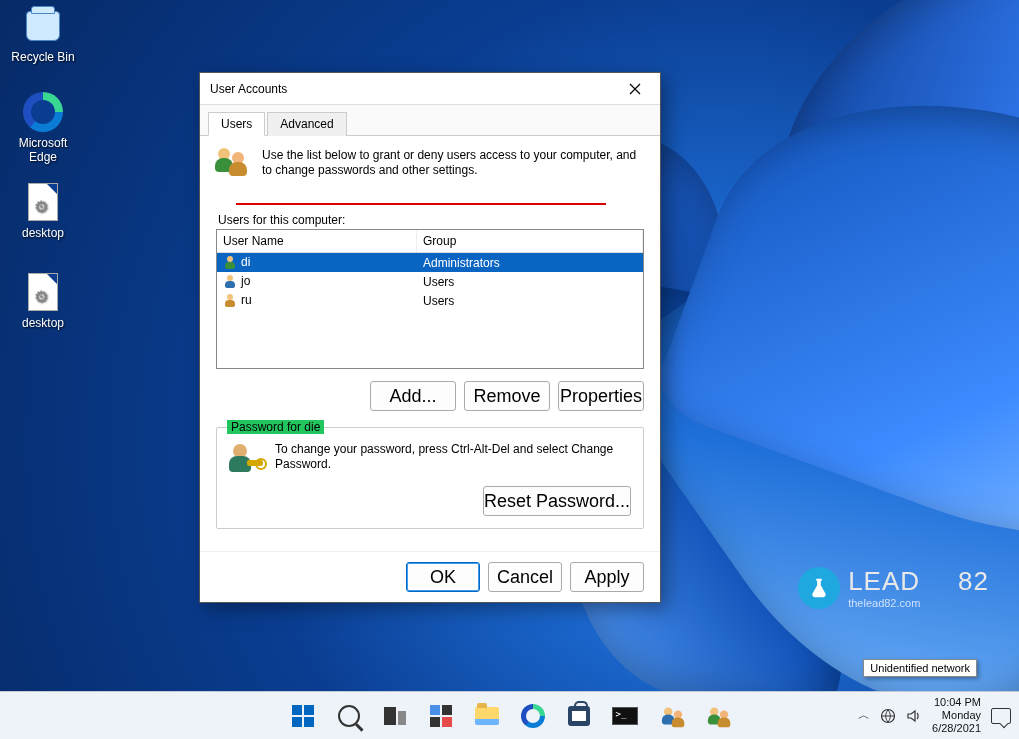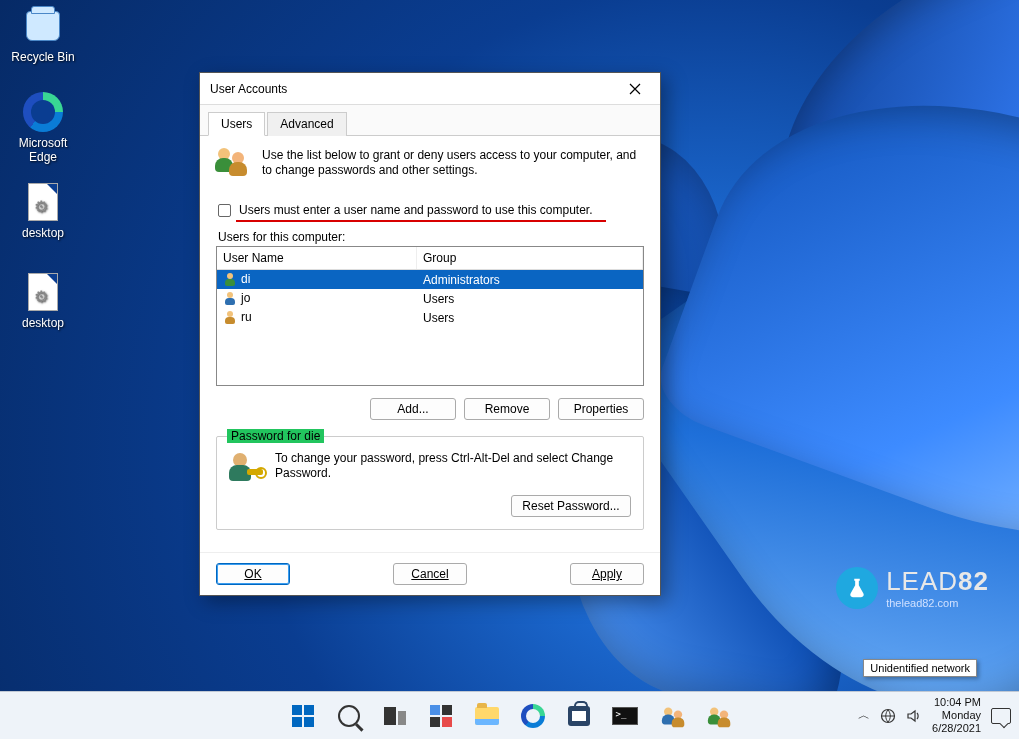--- a/index.html
+++ b/index.html
@@ -57,41 +57,41 @@
 .list-row{display:flex;align-items:center;height:19px;}
 .list-row .col{padding:1px 6px;font-size:12px;}
 .list-row.sel{background:#0a65c2;color:#fff;}
 .mini-user{width:14px;height:14px;display:inline-block;position:relative;margin-right:4px;vertical-align:middle;}
 .mini-user::before{content:"";position:absolute;width:6px;height:6px;border-radius:50%;background:#f2c27a;left:4px;top:0;}
 .mini-user::after{content:"";position:absolute;width:10px;height:7px;border-radius:4px 4px 2px 2px;background:#3a8f3a;left:2px;top:6px;}
 .mini-user.blue::after{background:#2e6fb0;}
 .mini-user.orange::after{background:#c78c2e;}
 
 .btn-row{display:flex;justify-content:flex-end;gap:8px;margin:12px 0 16px;}
-.btn{min-width:74px;height:22px;font-size:12px;background:#fdfdfd;border:1px solid #aaa;border-radius:3px;display:flex;align-items:center;justify-content:center;}
+.btn{min-width:74px;height:30px;font-size:18px;background:#fdfdfd;border:1px solid #aaa;border-radius:3px;display:flex;align-items:center;justify-content:center;}
 
 .groupbox{border:1px solid #ccc;border-radius:2px;padding:14px 12px 12px;position:relative;margin-bottom:8px;}
 .groupbox .legend{position:absolute;top:-8px;left:10px;background:#22c55e;padding:0 4px;font-size:12px;}
 .pw-row{display:flex;gap:12px;align-items:flex-start;}
 .keyicon{width:34px;height:34px;flex:none;position:relative;}
 .keyicon .head2{width:14px;height:14px;border-radius:50%;background:#e0b070;position:absolute;left:4px;top:2px;}
 .keyicon .body2{width:22px;height:16px;border-radius:8px 8px 4px 4px;background:#2e7a5e;position:absolute;left:0;top:14px;}
 .keyicon .key{position:absolute;left:18px;top:18px;width:16px;height:6px;background:#d4a800;border-radius:2px;}
 .keyicon .key::after{content:"";position:absolute;right:-4px;top:-2px;width:8px;height:8px;border:2px solid #d4a800;border-radius:50%;}
 .reset-row{display:flex;justify-content:flex-end;margin-top:10px;}
 
-.dlg-footer{display:flex;justify-content:space-between;gap:8px;padding:10px 16px;border-top:1px solid #eee;text-decoration:underline;}
+.dlg-footer{display:flex;justify-content:flex-end;gap:8px;padding:10px 16px;border-top:1px solid #eee;}
 .btn.default{border:1px solid #0067c0;box-shadow:inset 0 0 0 1px #3a9df0;}
 
 
 .watermark{position:absolute;right:30px;bottom:130px;display:flex;align-items:center;gap:8px;color:#e8e8e8;}
 .flask{width:42px;height:42px;border-radius:50%;background:#1fa8e0;display:flex;align-items:center;justify-content:center;}
 .flask svg{width:22px;height:22px;}
 .wm-text .big{font-size:26px;font-weight:300;letter-spacing:1px;}
-.wm-text .big b{font-weight:700;}
+.wm-text .big b{font-weight:400;margin-left:38px;}
 .wm-text .small{font-size:11px;color:#cfe0ff;}
 
 
 .tooltip{position:absolute;right:42px;bottom:62px;background:#fff;border:1px solid #888;padding:2px 6px;font-size:11px;box-shadow:2px 2px 4px rgba(0,0,0,.3);}
 
 
 .taskbar{position:absolute;left:0;right:0;bottom:0;height:48px;background:#eef3f9;border-top:1px solid #c0c8d4;display:flex;align-items:center;}
 .task-center{position:absolute;left:50%;transform:translateX(-50%);display:flex;gap:6px;align-items:center;}
 .tbtn{width:40px;height:40px;display:flex;align-items:center;justify-content:center;border-radius:4px;}
 .winlogo{display:grid;grid-template:repeat(2,10px)/repeat(2,10px);gap:2px;}
@@ -186,24 +186,20 @@
             <div class="body"></div>
           </div>
         <div class="u2">
             <div class="head"></div>
             <div class="body"></div>
           </div>
       </div>
       <div style="line-height:15px;">Use the list below to grant or deny users access to your computer, and to change passwords and other settings.</div>
     </div>
 
-    <div class="chk-row">
-      <span class="chk"></span>
-      <span>Users must enter a user name and password to use this computer.</span>
-    </div>
     <div class="redline"></div>
 
     <div class="list-label">Users for this computer:</div>
     <div class="listbox">
       <div class="list-head">
         <div class="col uname">User Name</div>
         <div class="col grp">Group</div>
       </div>
       <div class="list-row sel">
         <div class="col uname"><span class="mini-user"></span><span>di</span></div>

